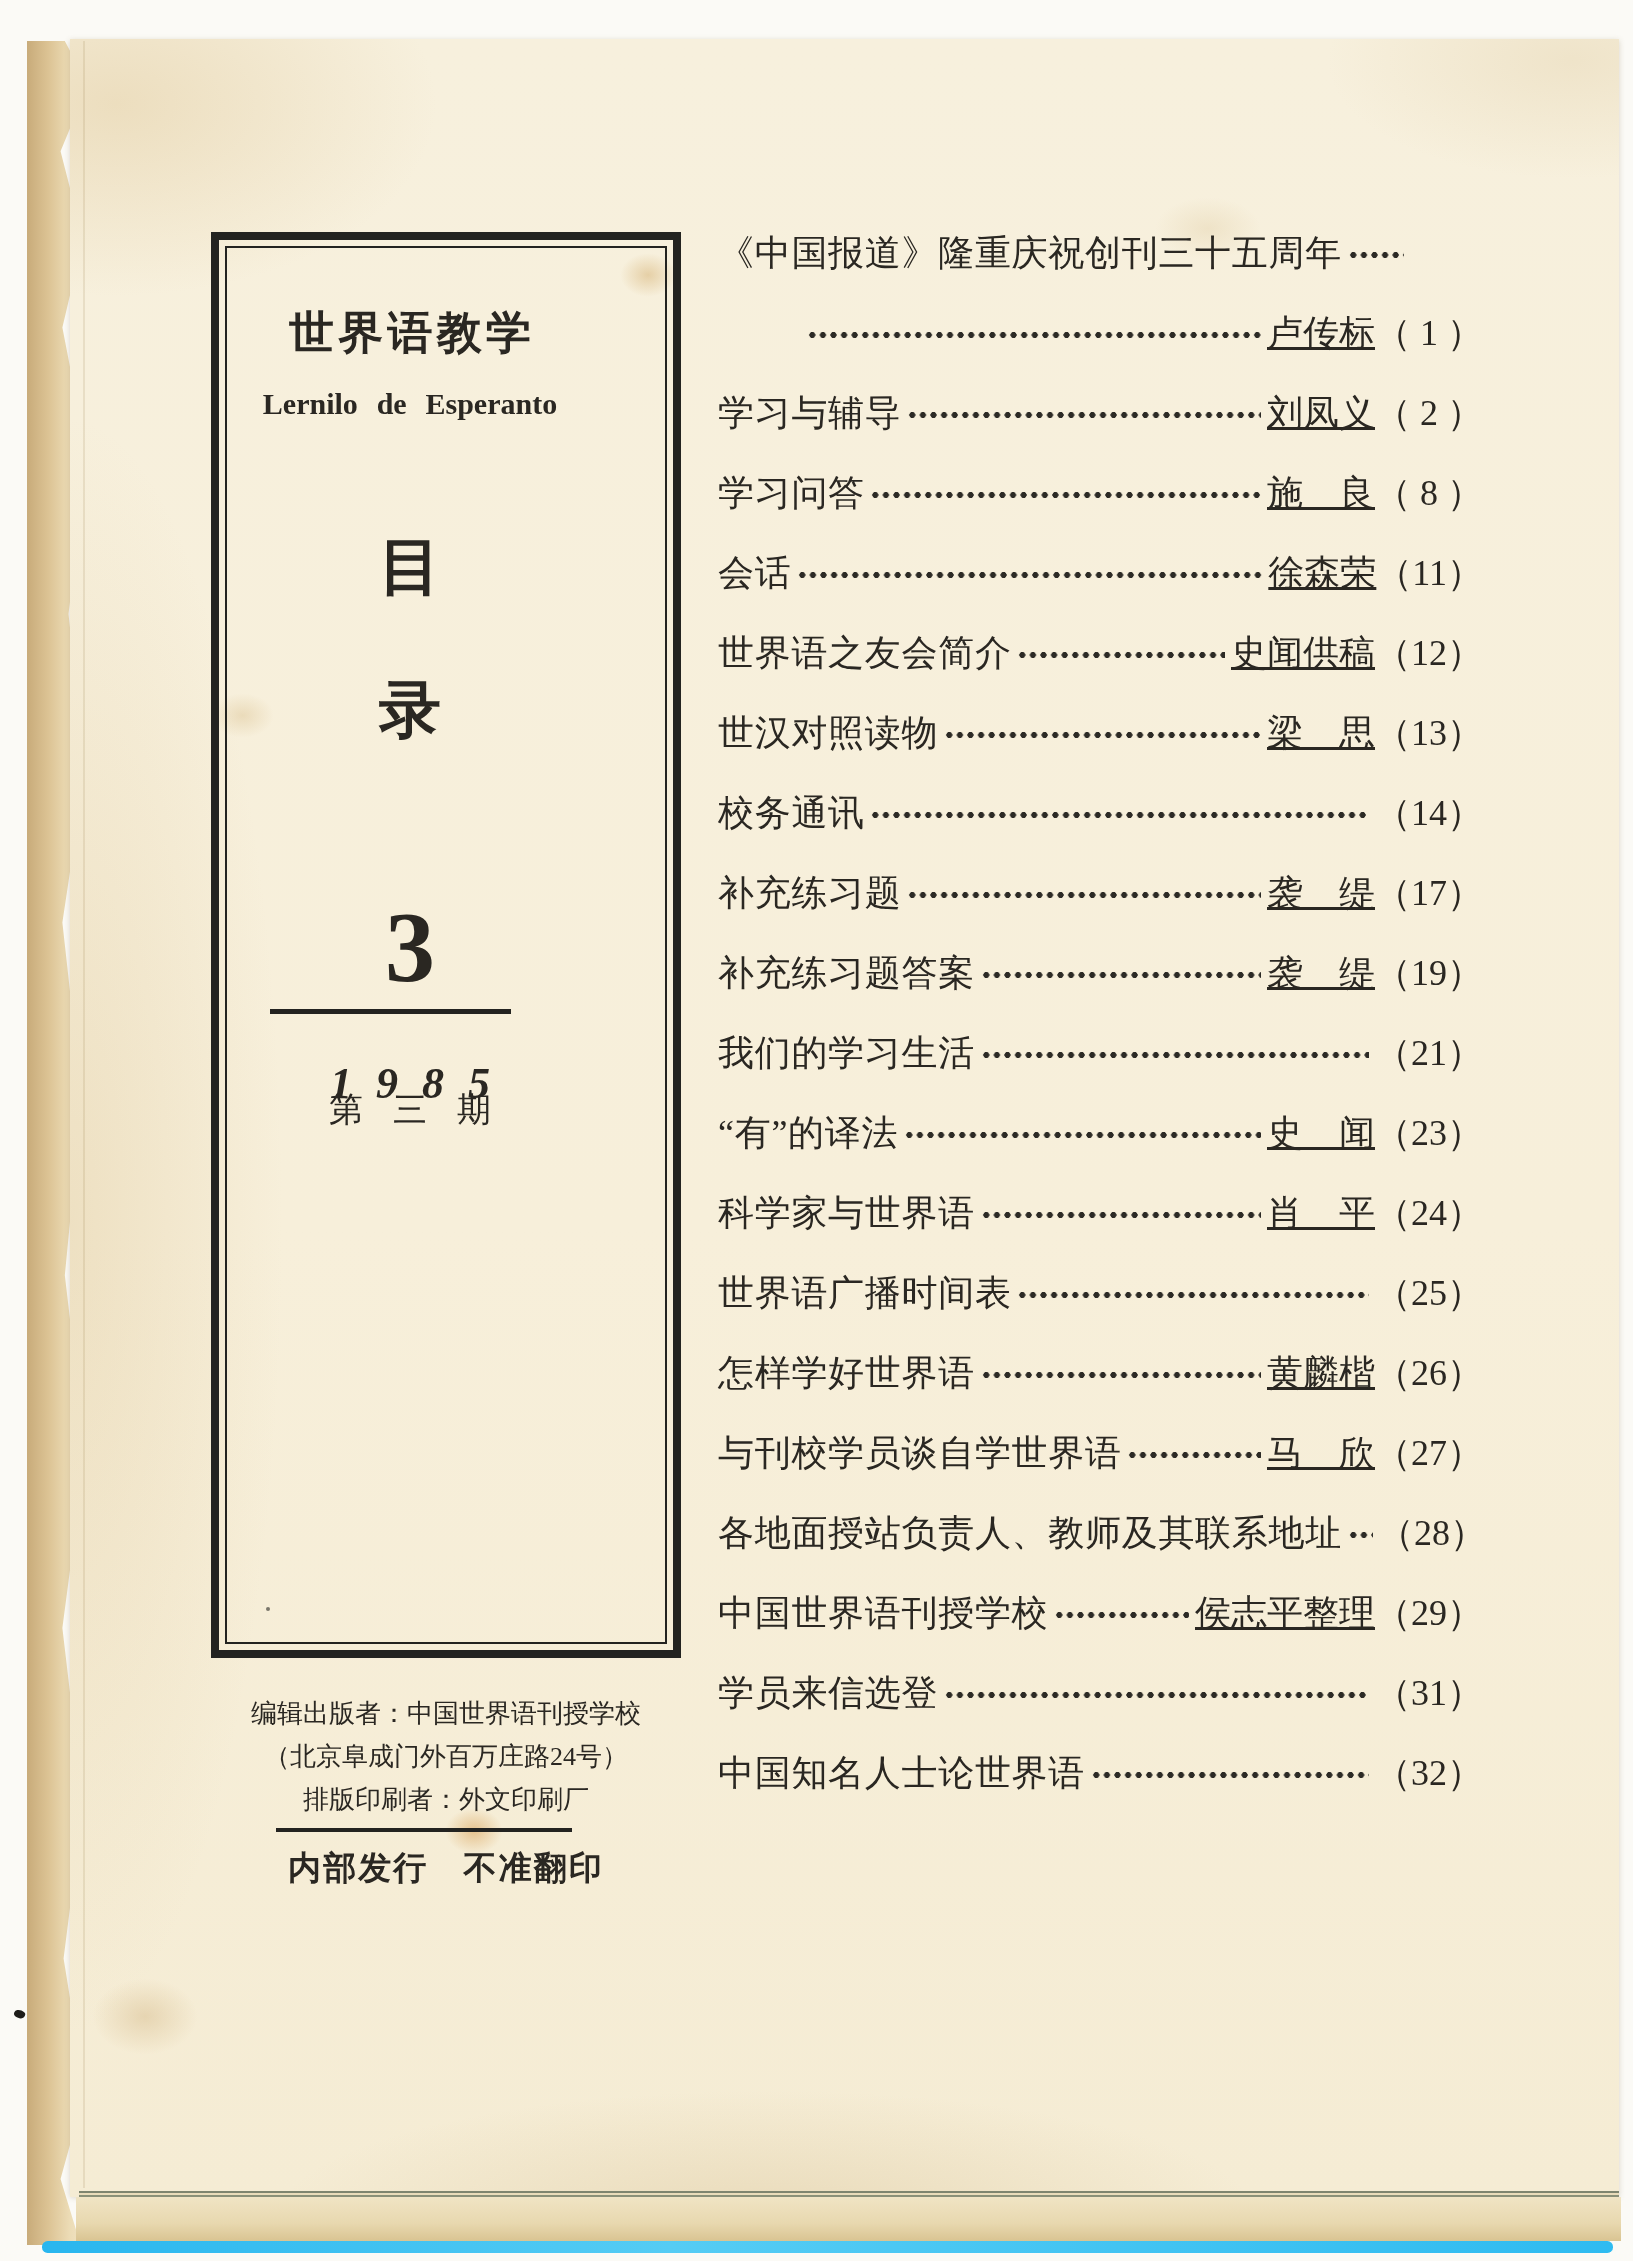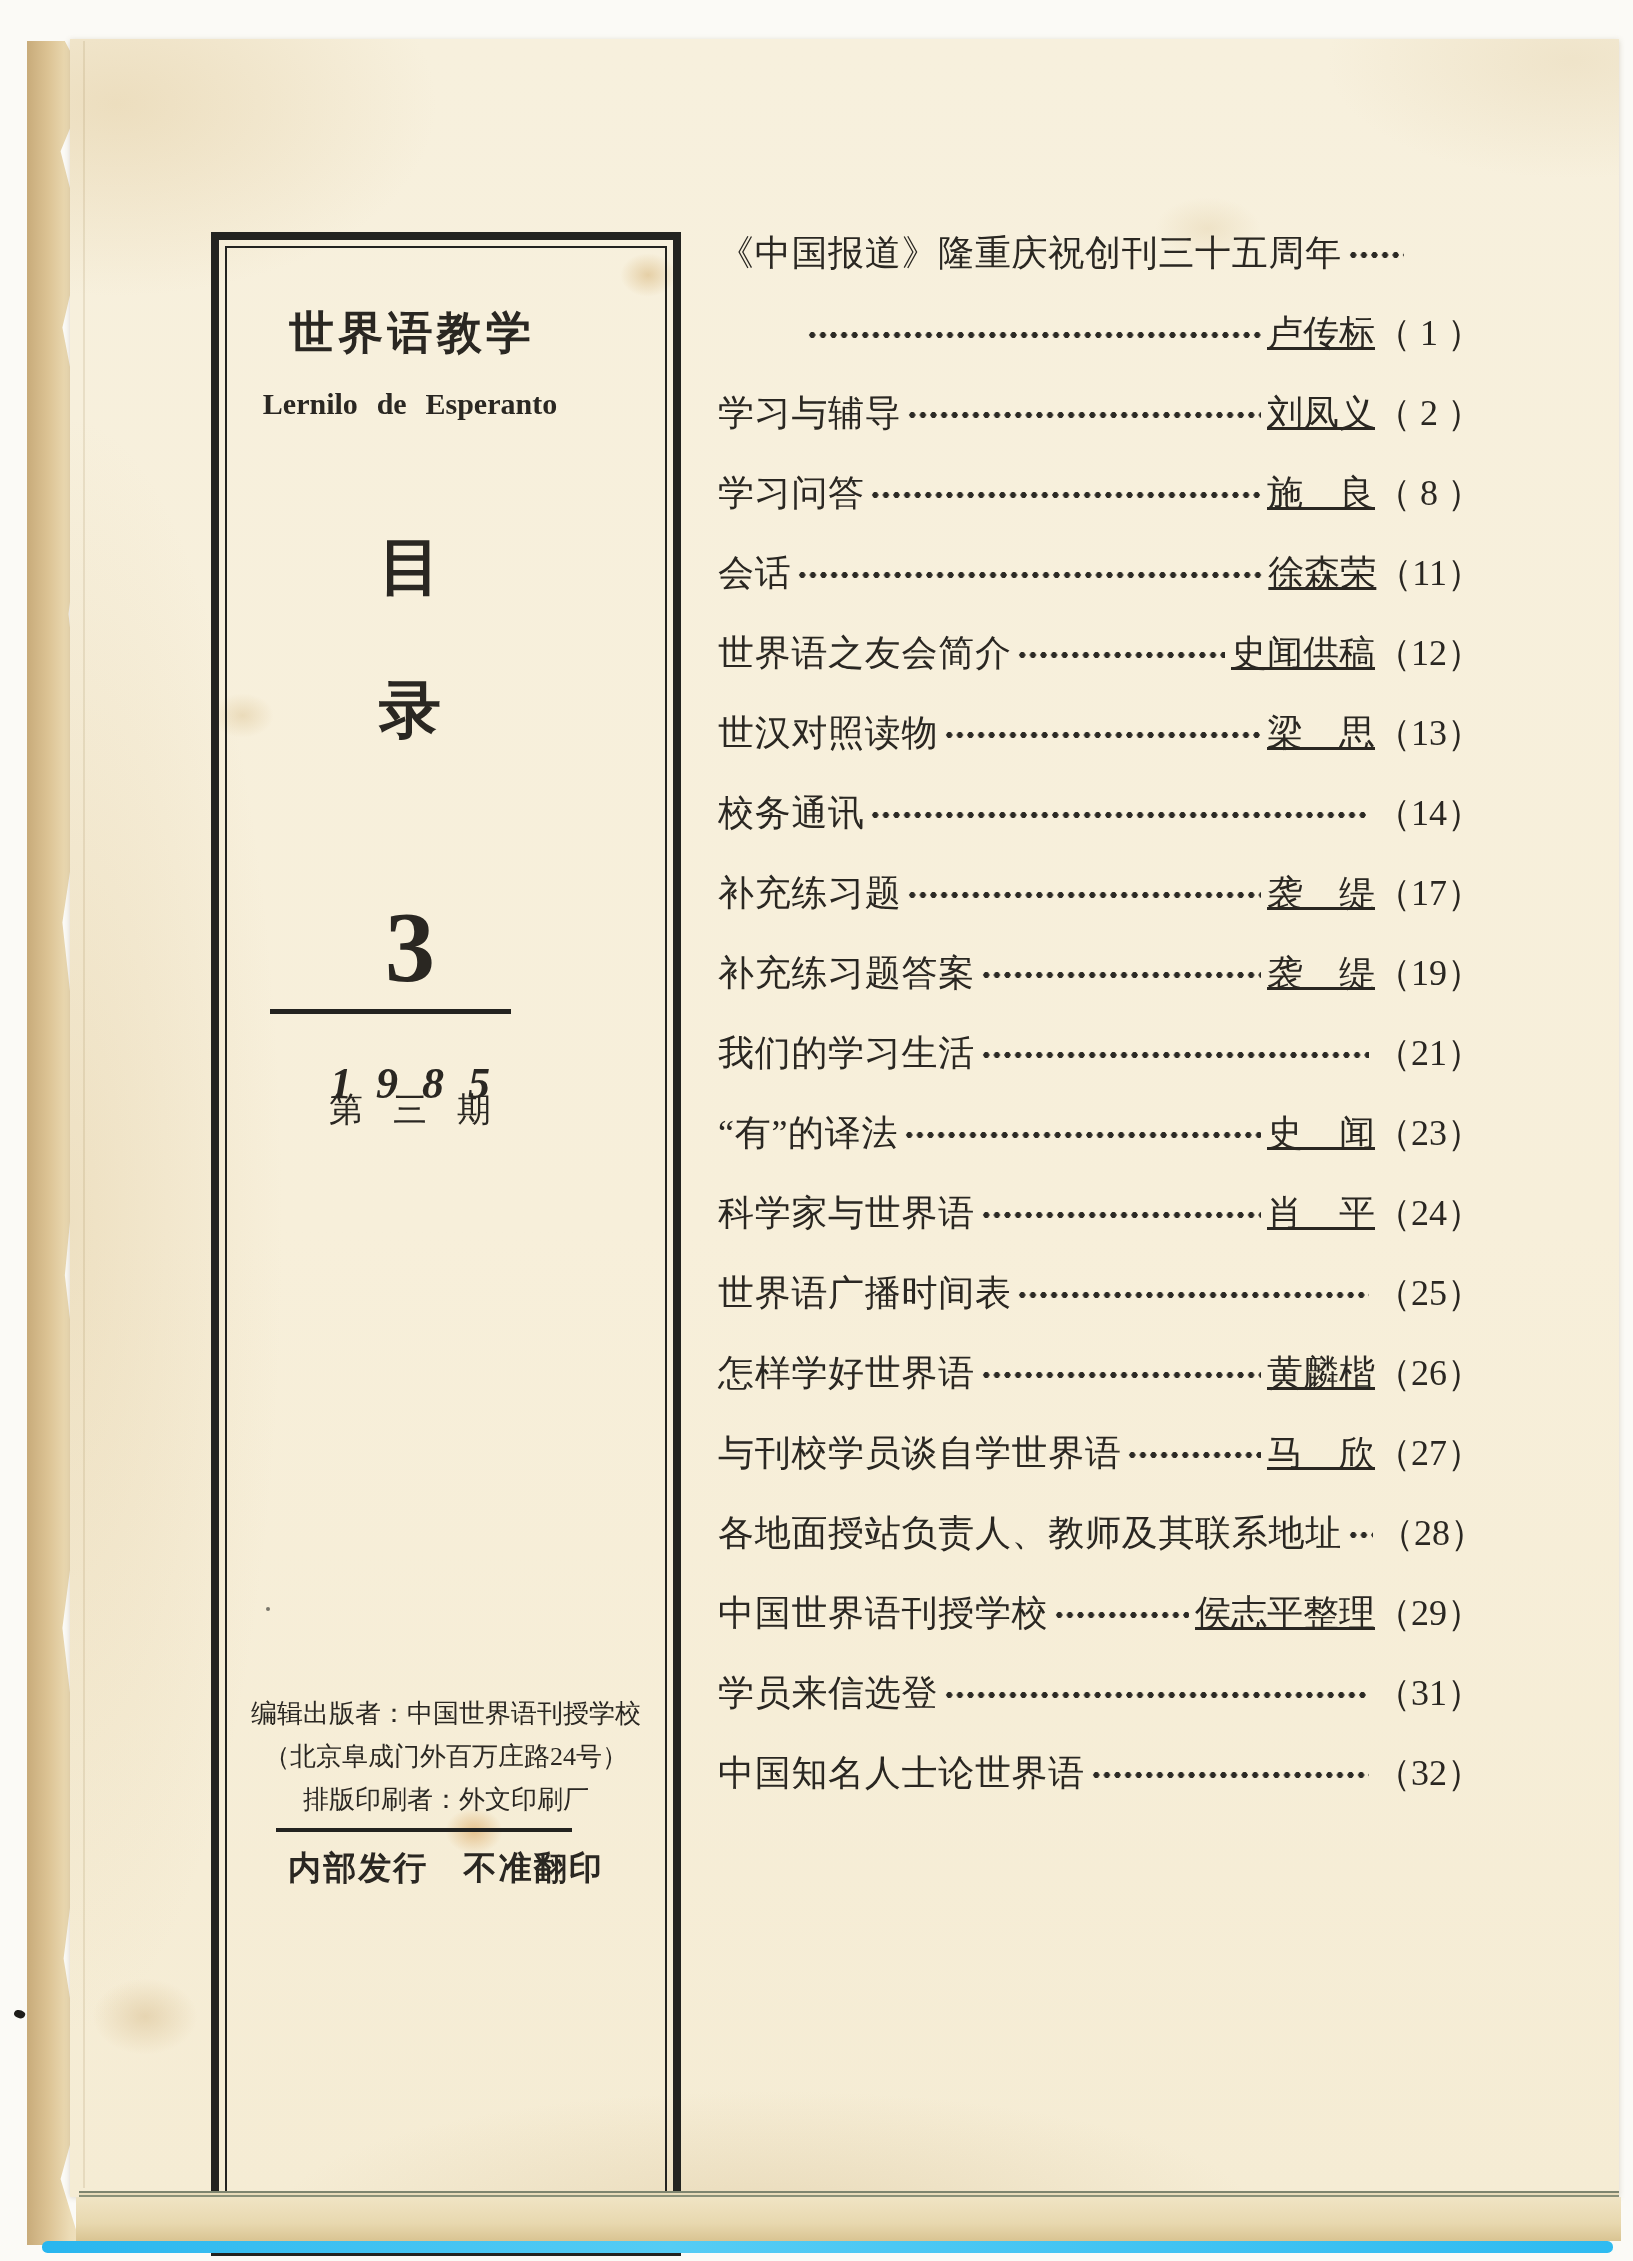--- a/index.html
+++ b/index.html
@@ -39,21 +39,21 @@
   .st1{left:620px;top:253px;width:56px;height:44px;background:radial-gradient(ellipse,rgba(208,168,100,.45),transparent 70%);}
   .st2{left:445px;top:1808px;width:58px;height:46px;background:radial-gradient(ellipse,rgba(216,160,84,.55),transparent 70%);}
   .st3{left:211px;top:693px;width:63px;height:45px;background:radial-gradient(ellipse,rgba(205,172,110,.30),transparent 70%);}
   .st4{left:1155px;top:197px;width:106px;height:63px;background:radial-gradient(ellipse,rgba(208,180,124,.22),transparent 70%);}
   .st5{left:92px;top:1978px;width:106px;height:77px;background:radial-gradient(ellipse,rgba(196,158,96,.30),transparent 70%);}
   .speck1{position:absolute;left:14px;top:2010px;width:10.6px;height:8.4px;background:#1d1c19;border-radius:60% 40% 55% 45%;transform:rotate(25deg);}
   .speck2{position:absolute;left:266px;top:1607px;width:4.2px;height:4.2px;background:#5a574f;border-radius:50%;opacity:.8;}
 
   
   .tbox{
-    position:absolute;left:211px;top:232px;width:470px;height:2024px;
+    position:absolute;left:211px;top:232px;width:470px;height:1426px;
     border:8.4px solid #232320;box-sizing:border-box;
   }
   .tbox .inner{
     position:absolute;left:5.6px;top:5.6px;right:5.6px;bottom:5.6px;
     border:2.8px solid #232320;
   }
   .bx{position:absolute;left:10px;right:10px;}
   .ctr{text-align:center;}
   .shift{right:82px;}            
   .title-cn{top:68px;font-size:45px;font-weight:bold;letter-spacing:4.2px;padding-left:4.2px;line-height:51px;}

